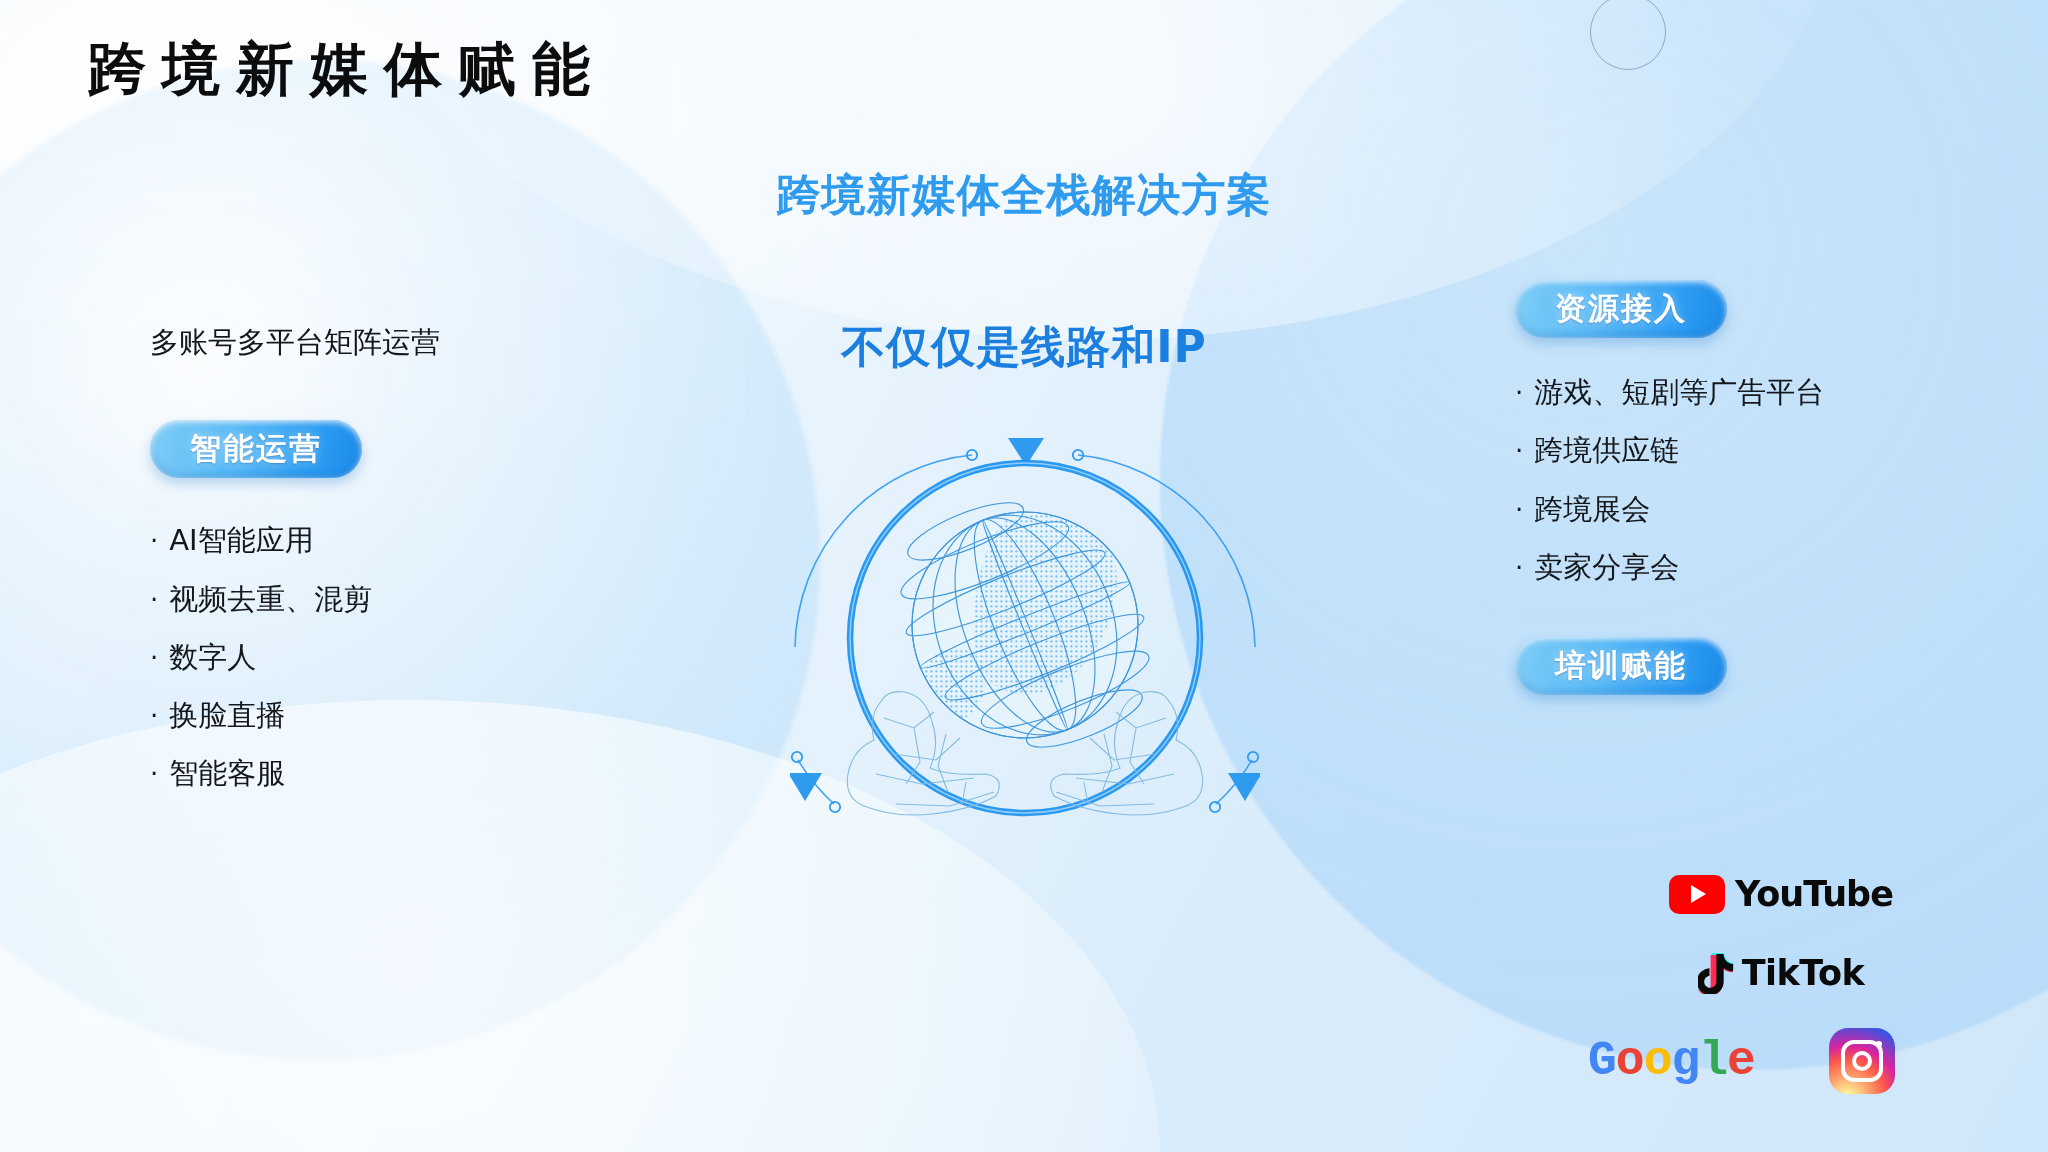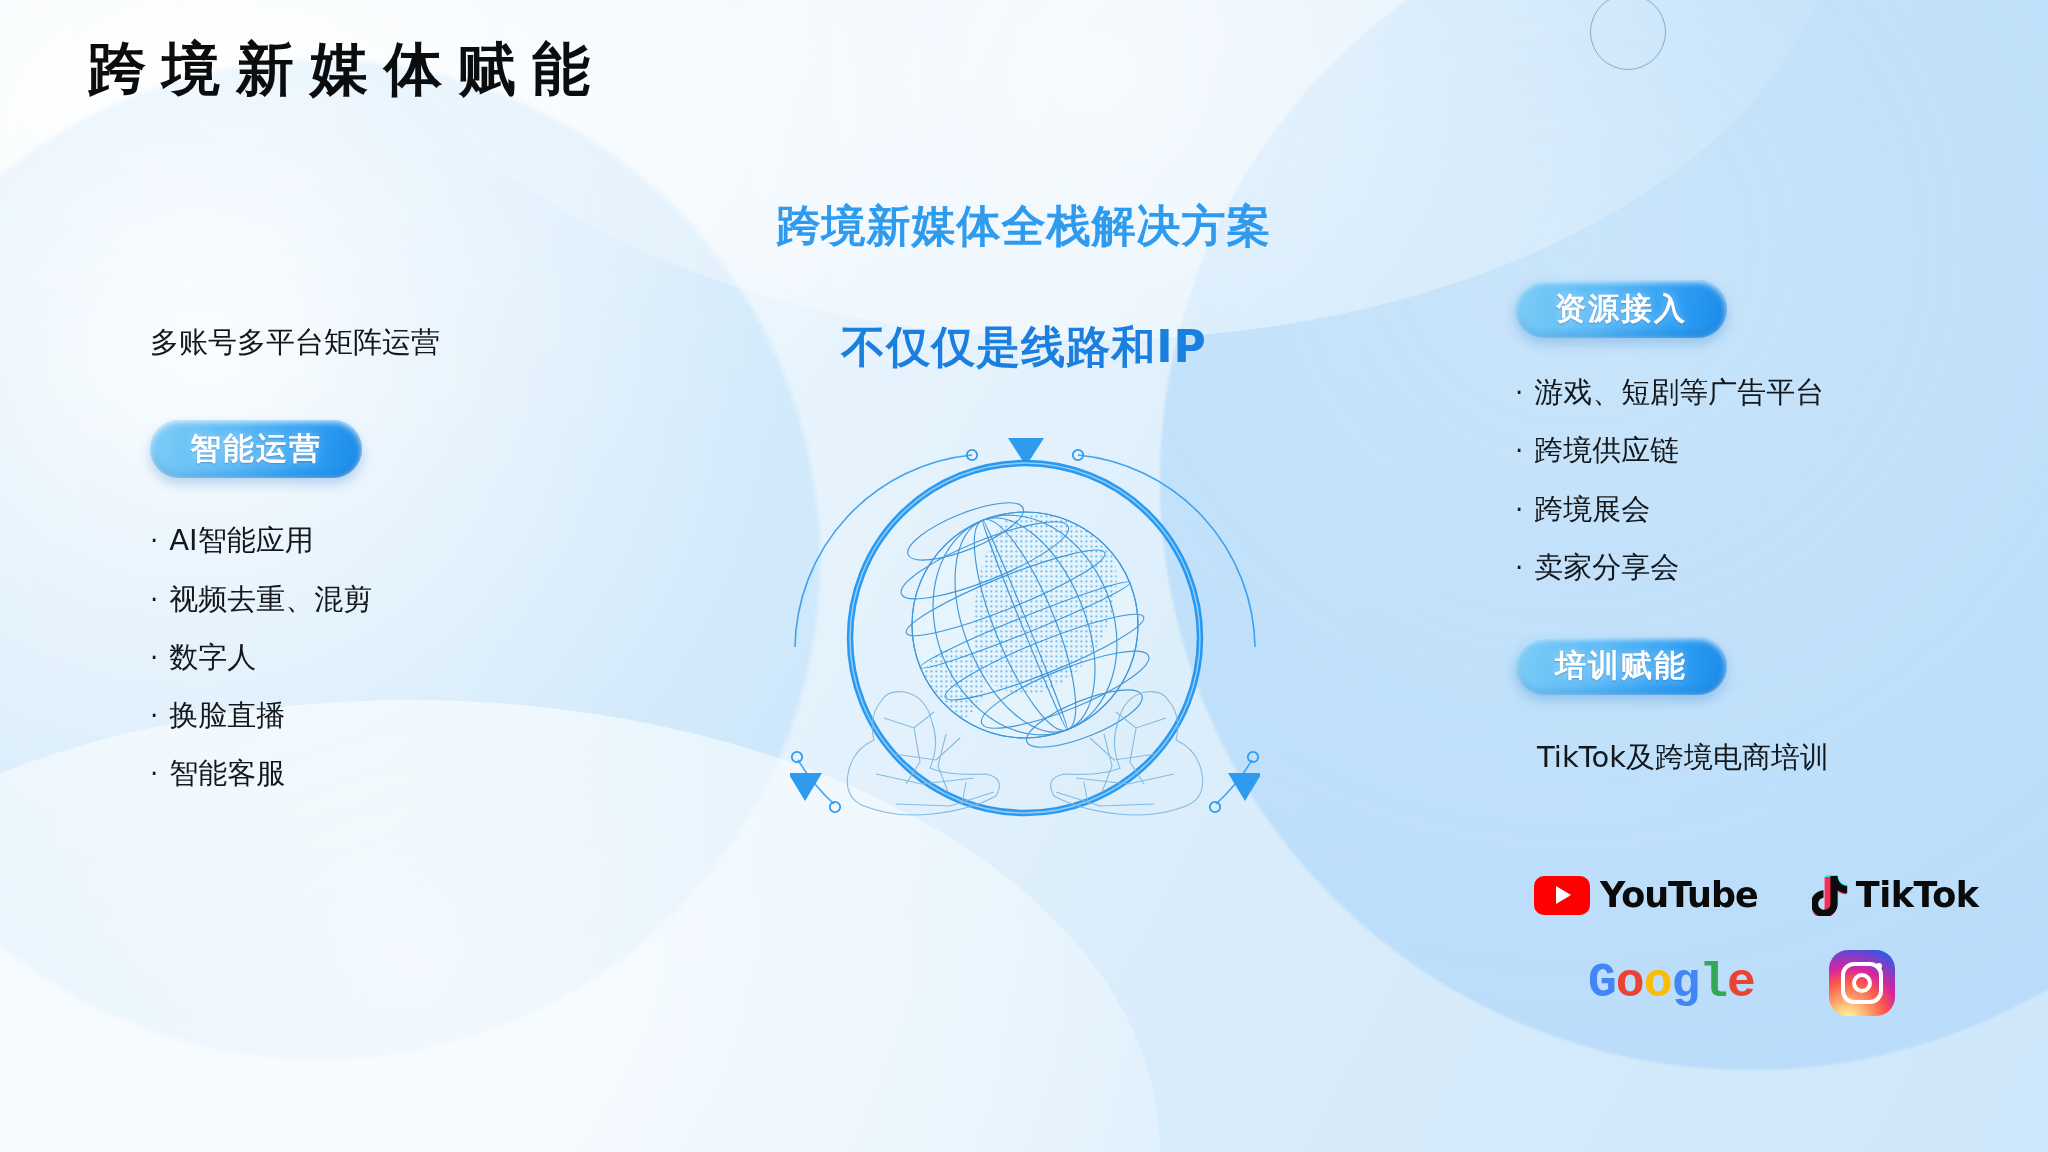--- a/index.html
+++ b/index.html
@@ -50,21 +50,21 @@
     font-size:58px; font-weight:900; color:#0b0c0e;
     letter-spacing:16px; line-height:1.1;
     font-family:"DejaVu Sans","Liberation Sans",sans-serif;
   }
 
   
   .center-head{
     position:absolute; text-align:center; width:640px; left:704px;
     font-weight:900; font-family:"DejaVu Sans","Liberation Sans",sans-serif;
   }
-  #center-h1{ top:197px; font-size:44px; color:#2f9bef; letter-spacing:1px; }
+  #center-h1{ top:166px; font-size:44px; color:#2f9bef; letter-spacing:1px; }
   #center-h2{ top:318px; font-size:44px; color:#1b7fe0; letter-spacing:1px; }
 
   
   #globe-wrap{ position:absolute; left:790px; top:400px; width:470px; height:470px; }
   #globe-wrap svg{ display:block; }
 
   
   .badge{
     display:inline-flex; align-items:center; justify-content:center;
     height:58px; padding:0 40px; border-radius:30px;
@@ -92,21 +92,21 @@
     display:flex; align-items:baseline; gap:11px;
   }
   .bullet-dot{ font-size:26px; color:#14181d; line-height:1; }
 
   .sec-gap-a{ height:36px; }
   .sec-gap-b{ height:44px; }
 
   
   #logo-grid{ position:absolute; left:1528px; top:874px; width:500px; }
   .logo-row{ display:flex; align-items:center; }
-  .logo-row-1{ gap:54px; padding-left:6px; }
+  .logo-row-1{ gap:38px; padding-left:6px;flex-direction:column; }
   .logo-row-2{ gap:74px; padding-left:60px; margin-top:34px; }
 
   .yt{ display:flex; align-items:center; gap:10px; }
   .yt-box{
     width:56px; height:39px; background:#ff0000; border-radius:10px;
     display:flex; align-items:center; justify-content:center;
   }
   .yt-tri{
     width:0; height:0; border-left:15px solid #fff;
     border-top:9px solid transparent; border-bottom:9px solid transparent;
@@ -276,21 +276,20 @@
       <span class="bullet-dot">·</span>
       <span>卖家分享会</span>
     </div>
   </div>
 
   <div style="height:52px"></div>
 
   <div>
     <div class="badge">培训赋能</div>
     <div class="sec-gap-b"></div>
-    <div class="plain-line" style="padding-left:22px">TikTok及跨境电商培训</div>
   </div>
 </div>
 
 <div id="logo-grid">
 
   <div class="logo-row logo-row-1">
     <div class="yt">
       <span class="yt-box">
         <span class="yt-tri"></span>
       </span>

